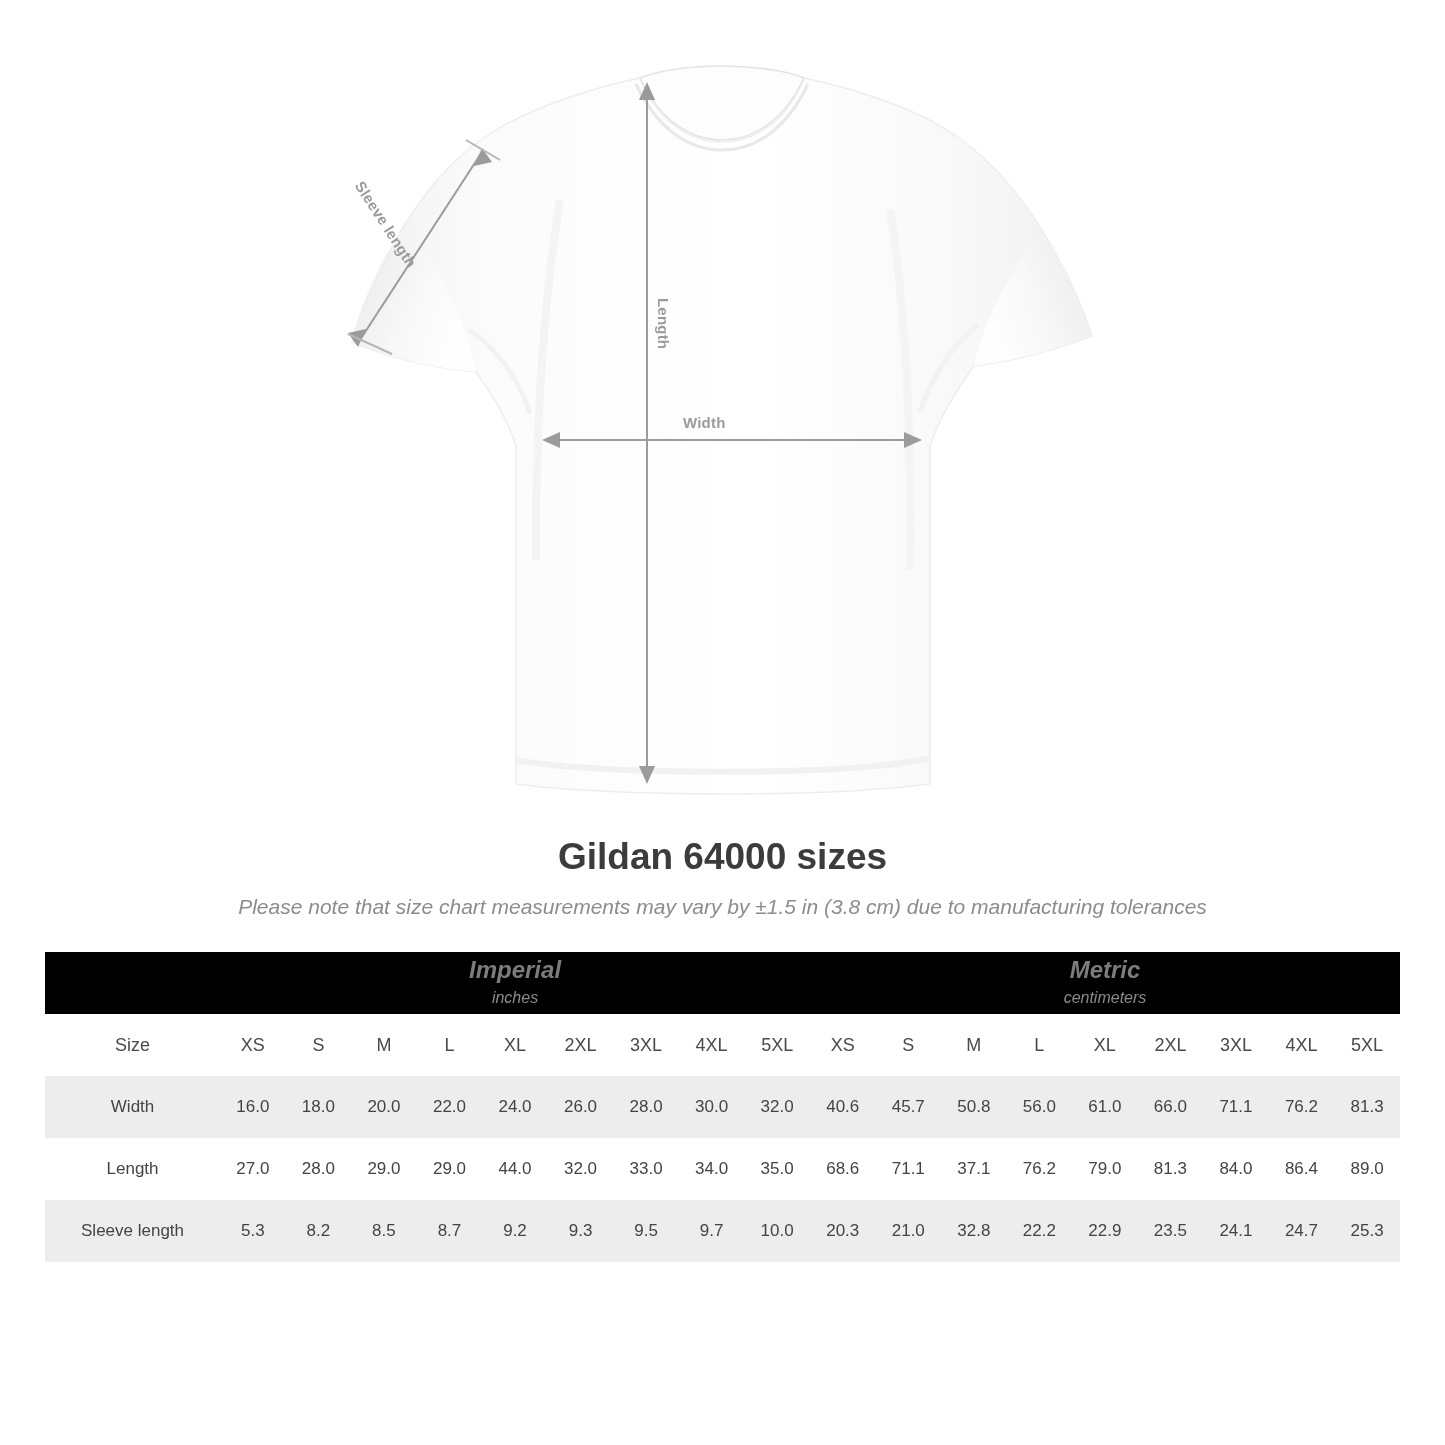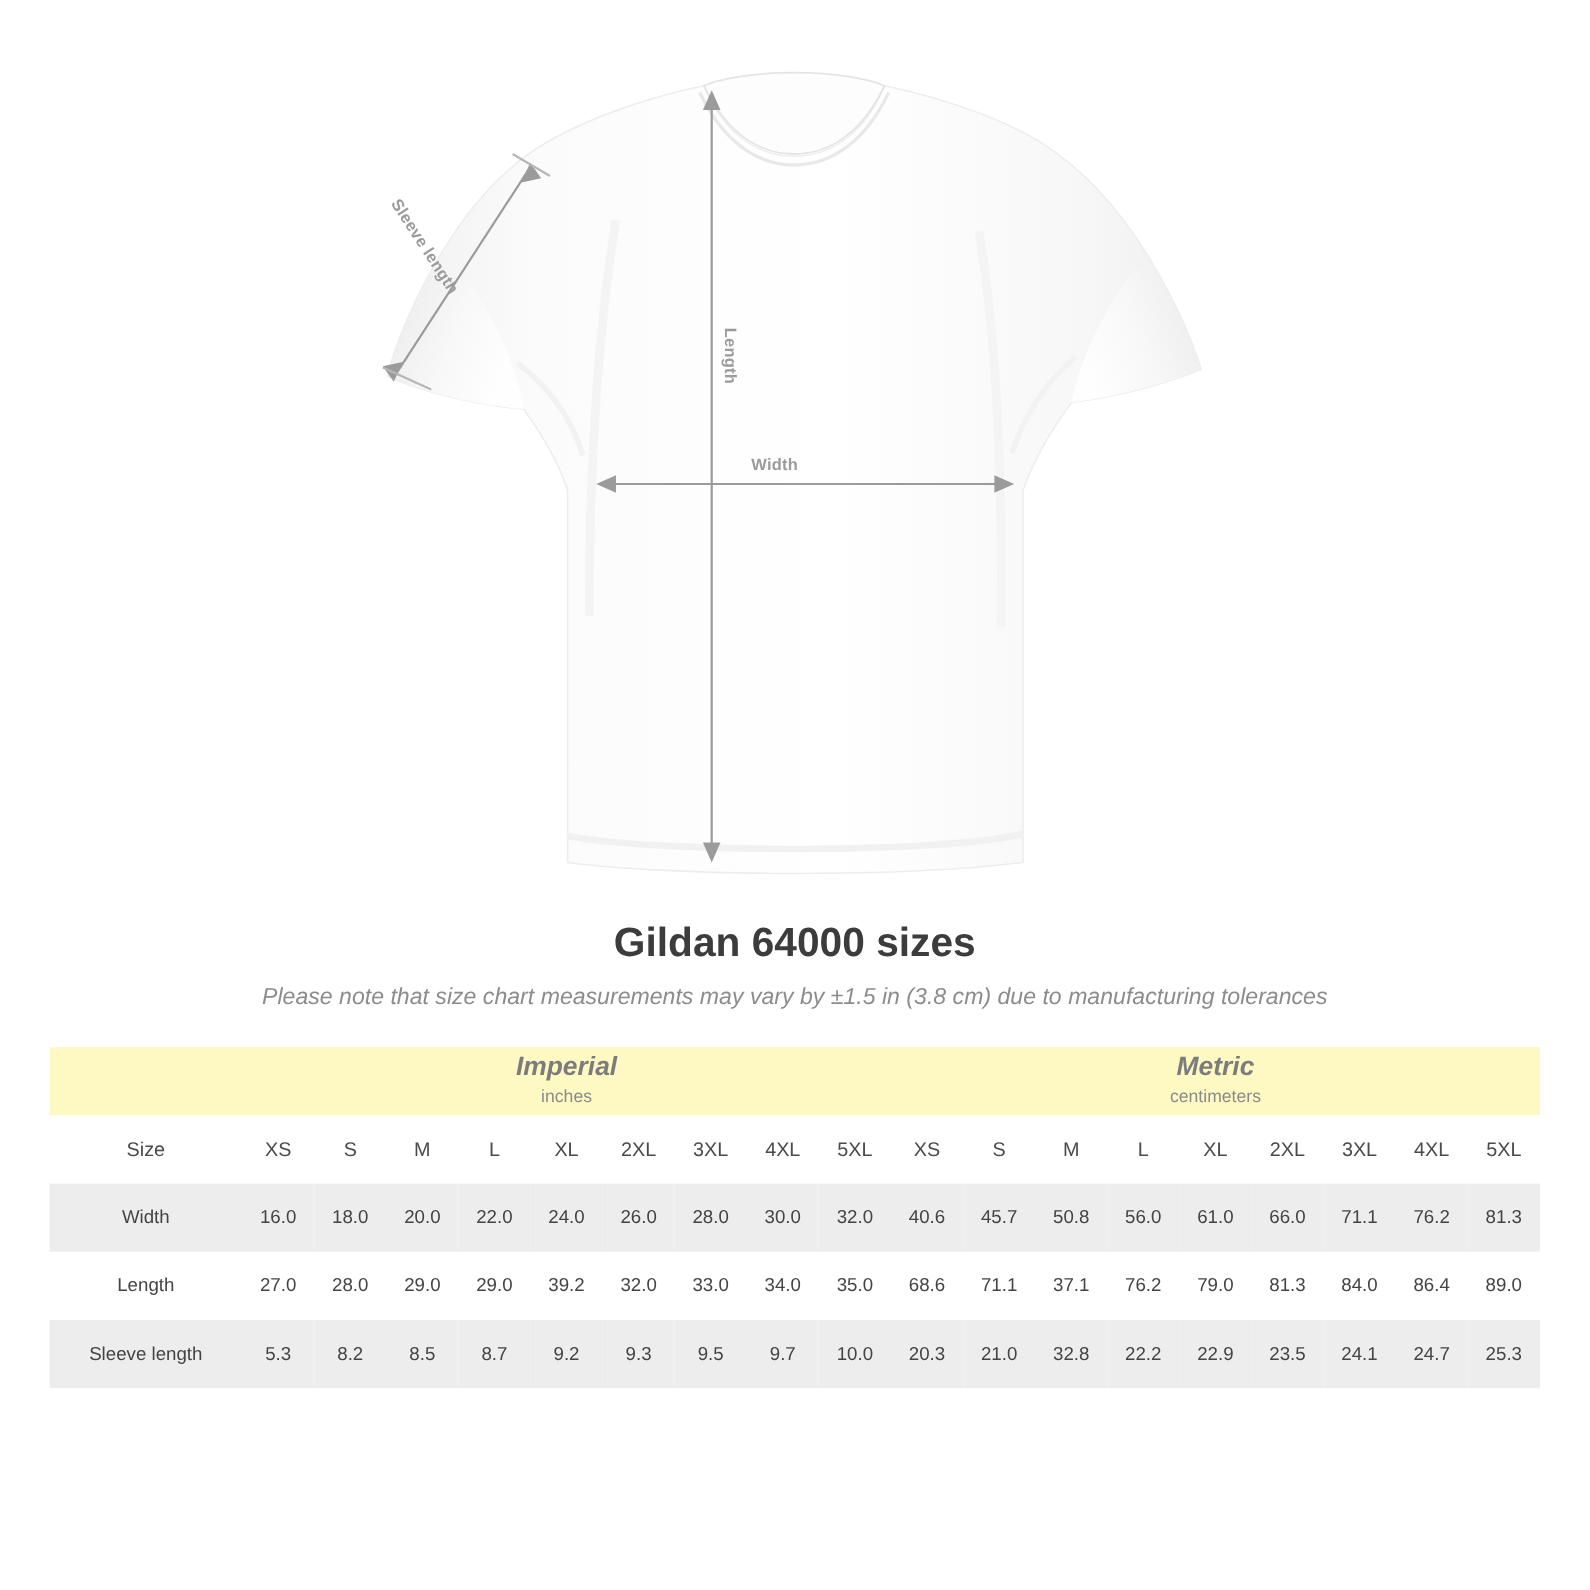--- a/index.html
+++ b/index.html
@@ -77,32 +77,33 @@
     border: 0;
     text-align: center;
     vertical-align: middle;
     font-size: 17px;
     color: #444;
     font-weight: normal;
     padding: 0;
     height: 62px;
   }
   .unit-band td {
-    background: #fef9c3;
+    background: #000000;
     height: 100px;
   }
   .unit-name {
     font-size: 24px;
     font-style: italic;
     font-weight: bold;
     color: #7c7c7c;
     line-height: 1.25;
   }
   .unit-sub {
     font-size: 16px;
+    font-style: italic;
     color: #8a8a8a;
     line-height: 1.6;
   }
   .row-head {
     font-weight: bold;
     color: #4a4a4a;
     font-size: 18px;
   }
   tr.zebra-a td { background: #ffffff; }
   tr.zebra-b td { background: #ededed; }
@@ -270,21 +271,21 @@
             <td>71.1</td>
             <td>76.2</td>
             <td>81.3</td>
           </tr>
           <tr class="zebra-a">
             <td class="row-head">Length</td>
             <td>27.0</td>
             <td>28.0</td>
             <td>29.0</td>
             <td>29.0</td>
-            <td>39.2</td>
+            <td>44.0</td>
             <td>32.0</td>
             <td>33.0</td>
             <td>34.0</td>
             <td>35.0</td>
             <td>68.6</td>
             <td>71.1</td>
             <td>37.1</td>
             <td>76.2</td>
             <td>79.0</td>
             <td>81.3</td>

